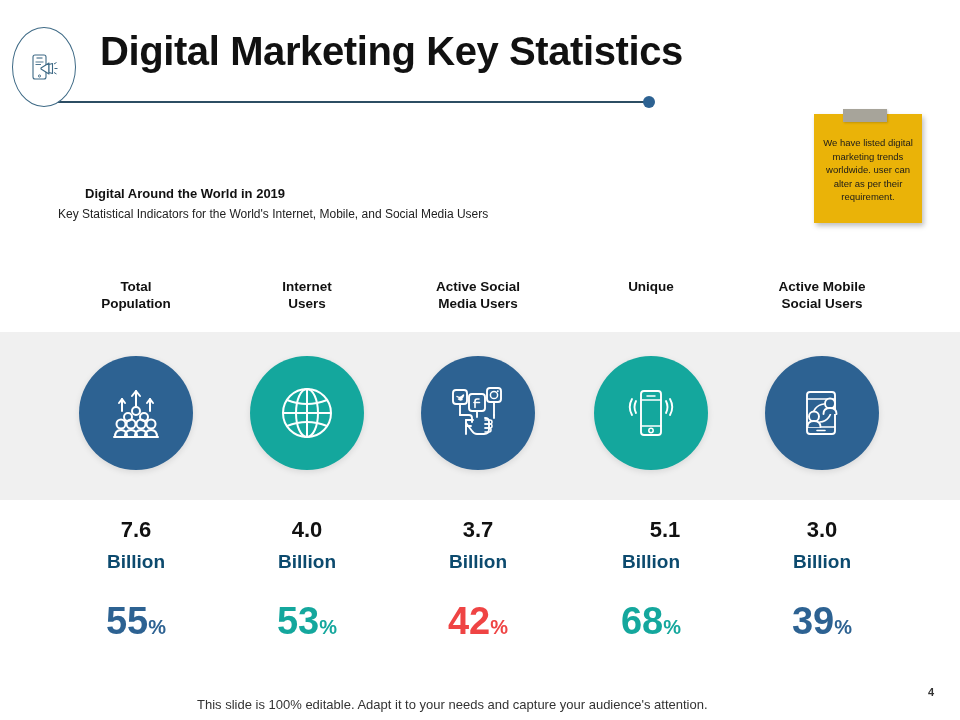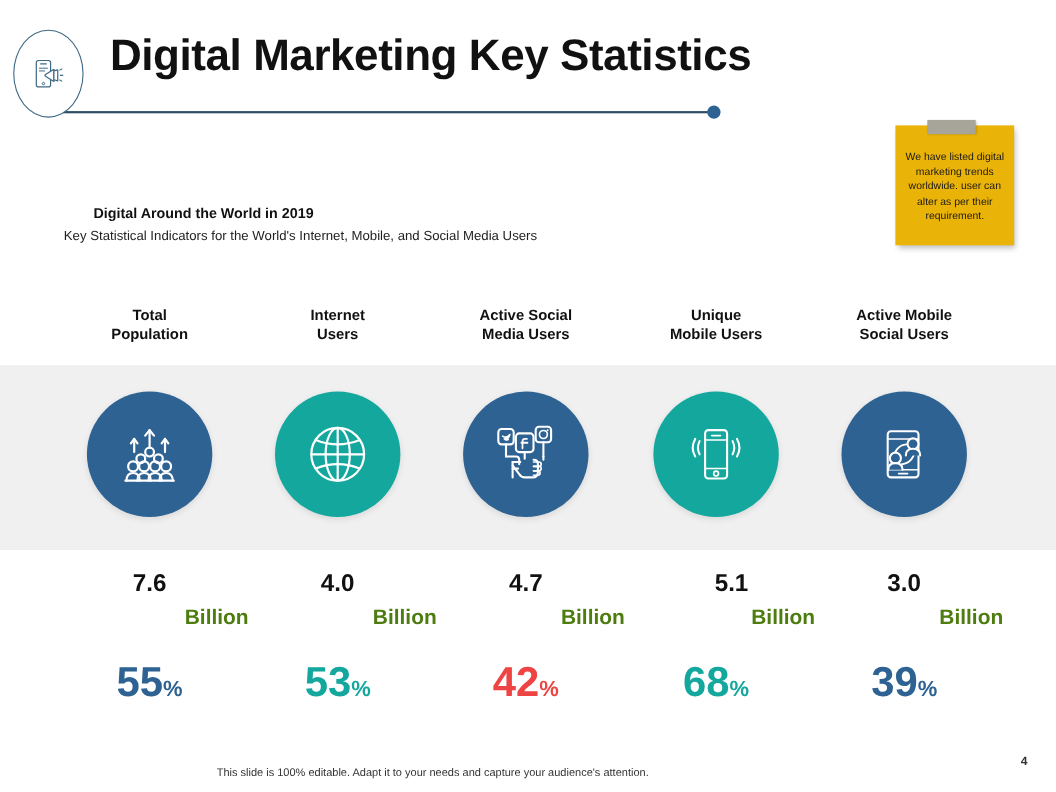--- a/index.html
+++ b/index.html
@@ -63,32 +63,32 @@
   .circle{
     position:absolute;top:356px;width:114px;height:114px;border-radius:50%;
     display:flex;align-items:center;justify-content:center;
     box-shadow:0 2px 6px rgba(0,0,0,.10);
   }
   .num{
     position:absolute;top:518px;width:180px;text-align:center;
     font-size:22px;font-weight:bold;color:#111;line-height:24px;
   }
   .unit{
-    position:absolute;top:551px;width:180px;text-align:right;
-    font-size:19px;font-weight:bold;color:#4d7c0f;line-height:22px;
+    position:absolute;top:551px;width:180px;text-align:center;
+    font-size:19px;font-weight:bold;color:#0c4a6e;line-height:22px;
   }
   .pct{
     position:absolute;top:588px;width:180px;text-align:center;
     font-size:38px;font-weight:bold;line-height:42px;white-space:nowrap;margin-top:12px;
   }
   .pct .sym{font-size:20px;font-weight:bold;}
 
   
   .footer-note{
-    position:absolute;left:197px;top:697px;font-size:10px;color:#333;
+    position:absolute;left:197px;top:697px;font-size:13px;color:#333;
   }
   .page-num{
     position:absolute;left:928px;top:686px;font-size:11px;font-weight:bold;color:#333;
   }
 </style>
 </head>
 <body>
 
 <div class="header-icon">
   <svg width="34" height="34" viewBox="0 0 34 34">
@@ -197,29 +197,28 @@
       <path d="M38 36 q4 0 4 4 v7 q0 5 -5 5 h-7 q-3 0 -5 -3 l-6 -8"></path>
       <path d="M38 38 h5 q2 0 2 2 q0 2 -2 2 h-5" stroke-width="1.5"></path>
       <path d="M38 42 h5 q2 0 2 2 q0 2 -2 2 h-5" stroke-width="1.5"></path>
       <path d="M38 46 h4 q2 0 2 2 q0 2 -2 2 h-4" stroke-width="1.5"></path>
       <line x1="19" y1="38" x2="19" y2="52"></line>
       <line x1="19" y1="38" x2="26" y2="38"></line>
       <line x1="19" y1="44" x2="24" y2="44"></line>
     </g>
   </svg>
 </div>
-<div class="num" style="left:388px">4.7</div>
+<div class="num" style="left:388px">3.7</div>
 <div class="unit" style="left:388px">Billion</div>
 <div class="pct" style="left:388px;color:#ef4444">
   <span>42</span><span class="sym">%</span>
 </div>
 
 <div class="col" style="left:561px">
   <div class="col-head">Unique</div>
-  <div class="col-head">Mobile Users</div>
 </div>
 <div class="circle" style="left:594px;background:#14a79d">
   <svg width="62" height="62" viewBox="0 0 62 62">
     <g fill="none" stroke="#fff" stroke-width="1.9" stroke-linecap="round">
       <rect x="21" y="9" width="20" height="44" rx="3"></rect>
       <line x1="27" y1="14" x2="35" y2="14" stroke-width="1.5"></line>
       <line x1="21" y1="18" x2="41" y2="18" stroke-width="1.4"></line>
       <line x1="21" y1="44" x2="41" y2="44" stroke-width="1.4"></line>
       <circle cx="31" cy="48.5" r="2.2" stroke-width="1.5"></circle>
       <path d="M16 19 q-3 6 0 12"></path>

